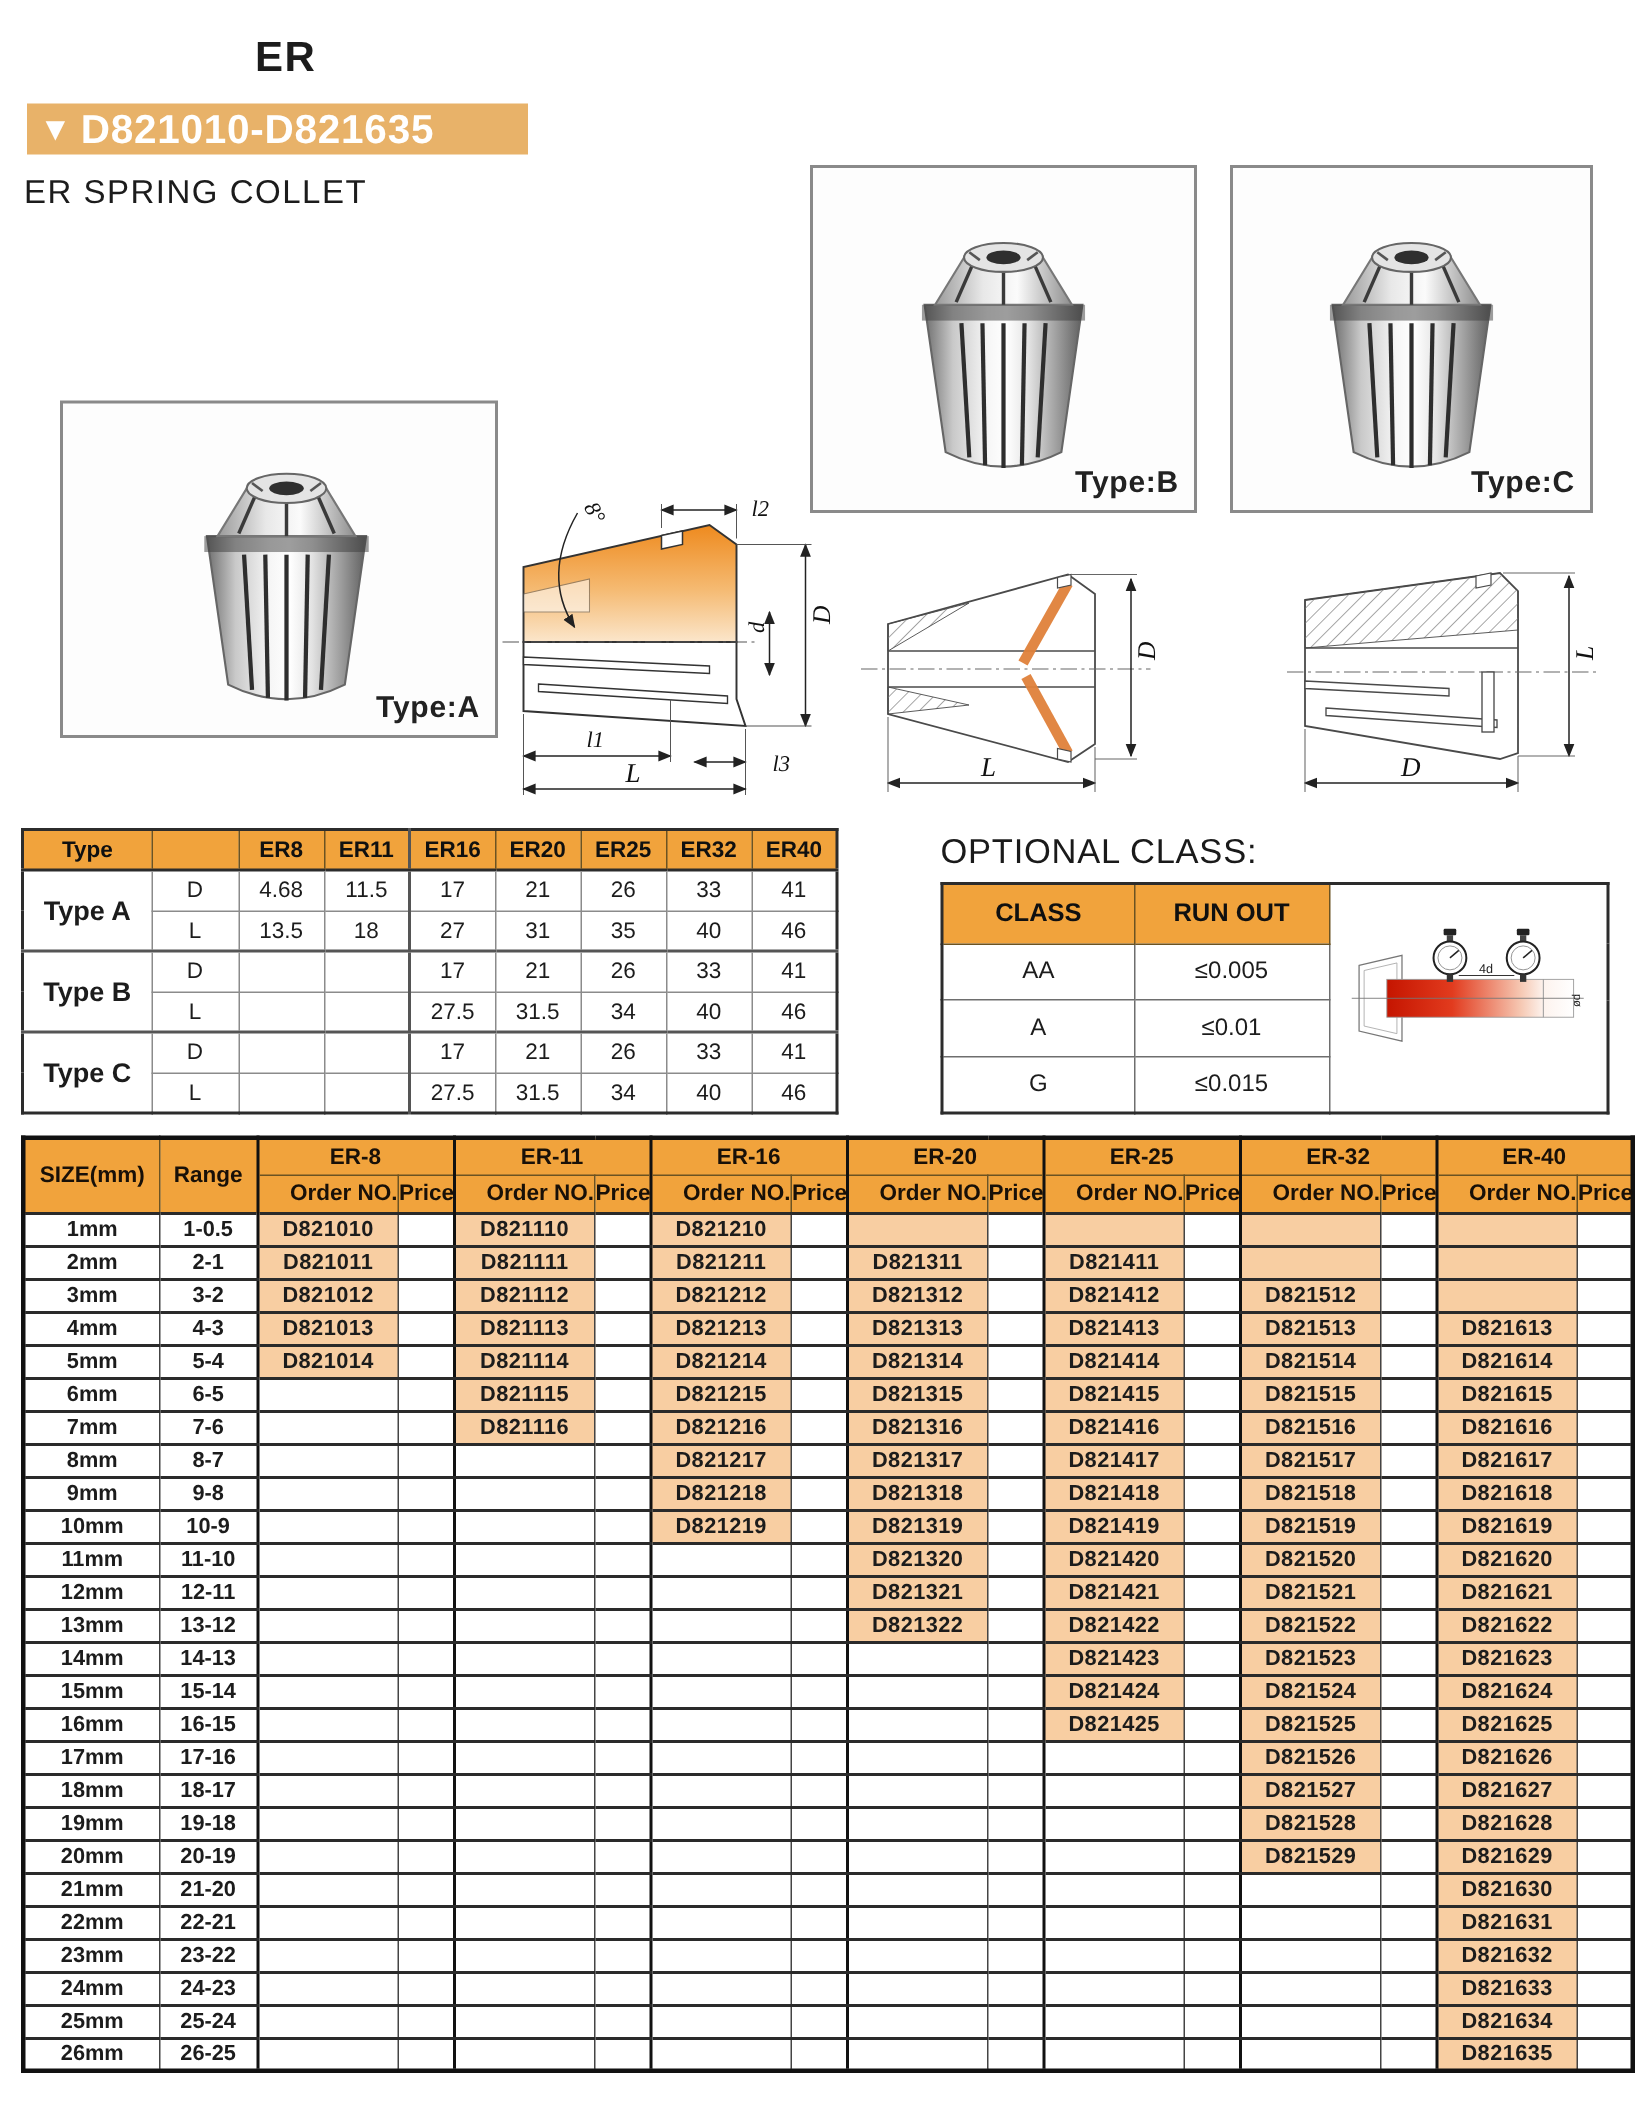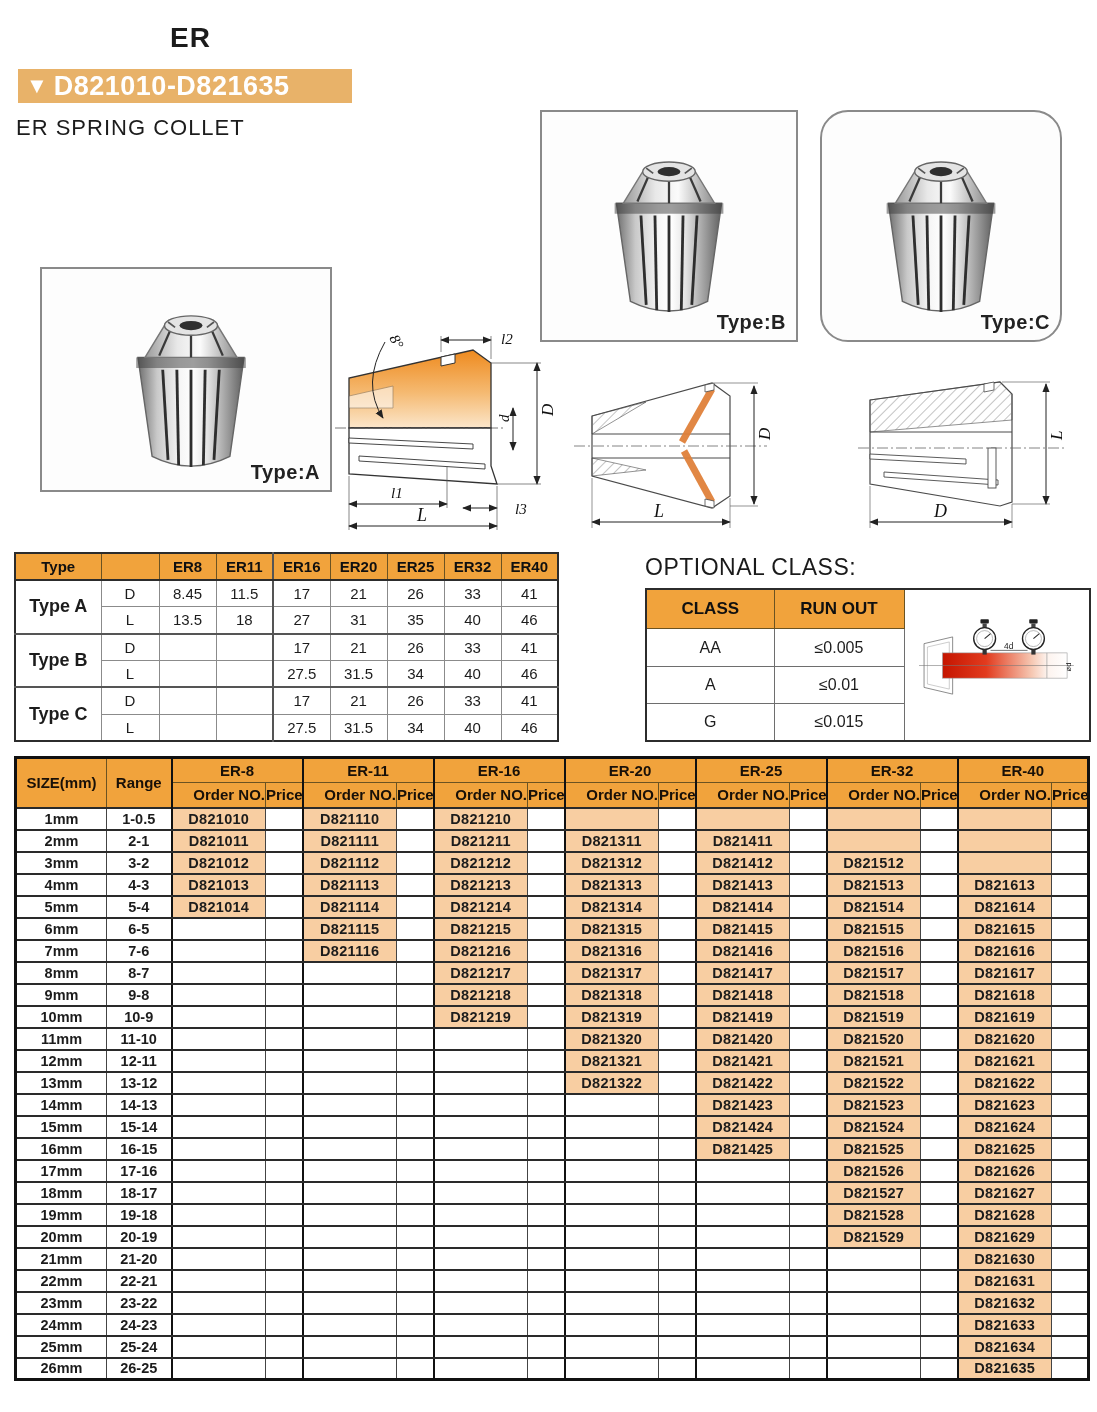--- a/index.html
+++ b/index.html
@@ -35,21 +35,21 @@
   }
   .photo-box svg{width:100%;height:100%;}
   .photo-label{
     position:absolute;right:10px;bottom:6px;
     font-size:20px;font-weight:600;color:#222;letter-spacing:0.5px;
   }
   .drawing{position:absolute;}
   .drawing svg{width:100%;height:100%;overflow:visible;}
   .dimtext{font-size:15px;font-style:italic;fill:#111;font-family:"Liberation Serif",serif;}
   
-  .mid{display:flex;justify-content:space-between;margin:411px 6px 0 14px;}
+  .mid{display:flex;justify-content:space-between;margin:411px 24px 0 14px;}
   table{border-collapse:collapse;}
   
   .dim-table{width:543px;table-layout:fixed;font-size:15px;border:2px solid #2c2c2c;}
   .dim-table th{
     background:var(--orange);height:27px;font-weight:bold;color:#101010;
     border:1px solid #6b5322;border-bottom:2px solid #2c2c2c;
   }
   .dim-table td{
     height:20px;text-align:center;border:1px solid #8b8b8b;font-size:15px;
   }
@@ -152,21 +152,21 @@
 
 <div class="figures">
 
   <div class="photo-box" style="left:540px;top:110px;width:258px;height:232px;">
     <svg viewBox="0 0 120 130" preserveAspectRatio="xMidYMid meet">
         <use href="#colletShape" transform="translate(0,8)"></use>
       </svg>
     <span class="photo-label">Type:B</span>
   </div>
 
-  <div class="photo-box" style="left:820px;top:110px;width:242px;height:232px;border-radius:28px;">
+  <div class="photo-box" style="left:820px;top:110px;width:242px;height:232px;">
     <svg viewBox="0 0 120 130" preserveAspectRatio="xMidYMid meet">
         <use href="#colletShape" transform="translate(0,8)"></use>
       </svg>
     <span class="photo-label">Type:C</span>
   </div>
 
   <div class="photo-box" style="left:40px;top:267px;width:292px;height:225px;padding-left:10px;">
     <svg viewBox="0 0 120 125" preserveAspectRatio="xMidYMid meet">
         <use href="#colletShape" transform="translate(0,6)"></use>
       </svg>
@@ -282,21 +282,21 @@
           <th>ER20</th>
           <th>ER25</th>
           <th>ER32</th>
           <th>ER40</th>
         </tr>
       </thead>
     <tbody id="dim-body">
         <tr class="gs">
           <td class="type-cell" rowspan="2">Type A</td>
           <td>D</td>
-          <td>8.45</td>
+          <td>4.68</td>
           <td>11.5</td>
           <td class="bl2">17</td>
           <td>21</td>
           <td>26</td>
           <td>33</td>
           <td>41</td>
         </tr>
         <tr>
           <td>L</td>
           <td>13.5</td>

